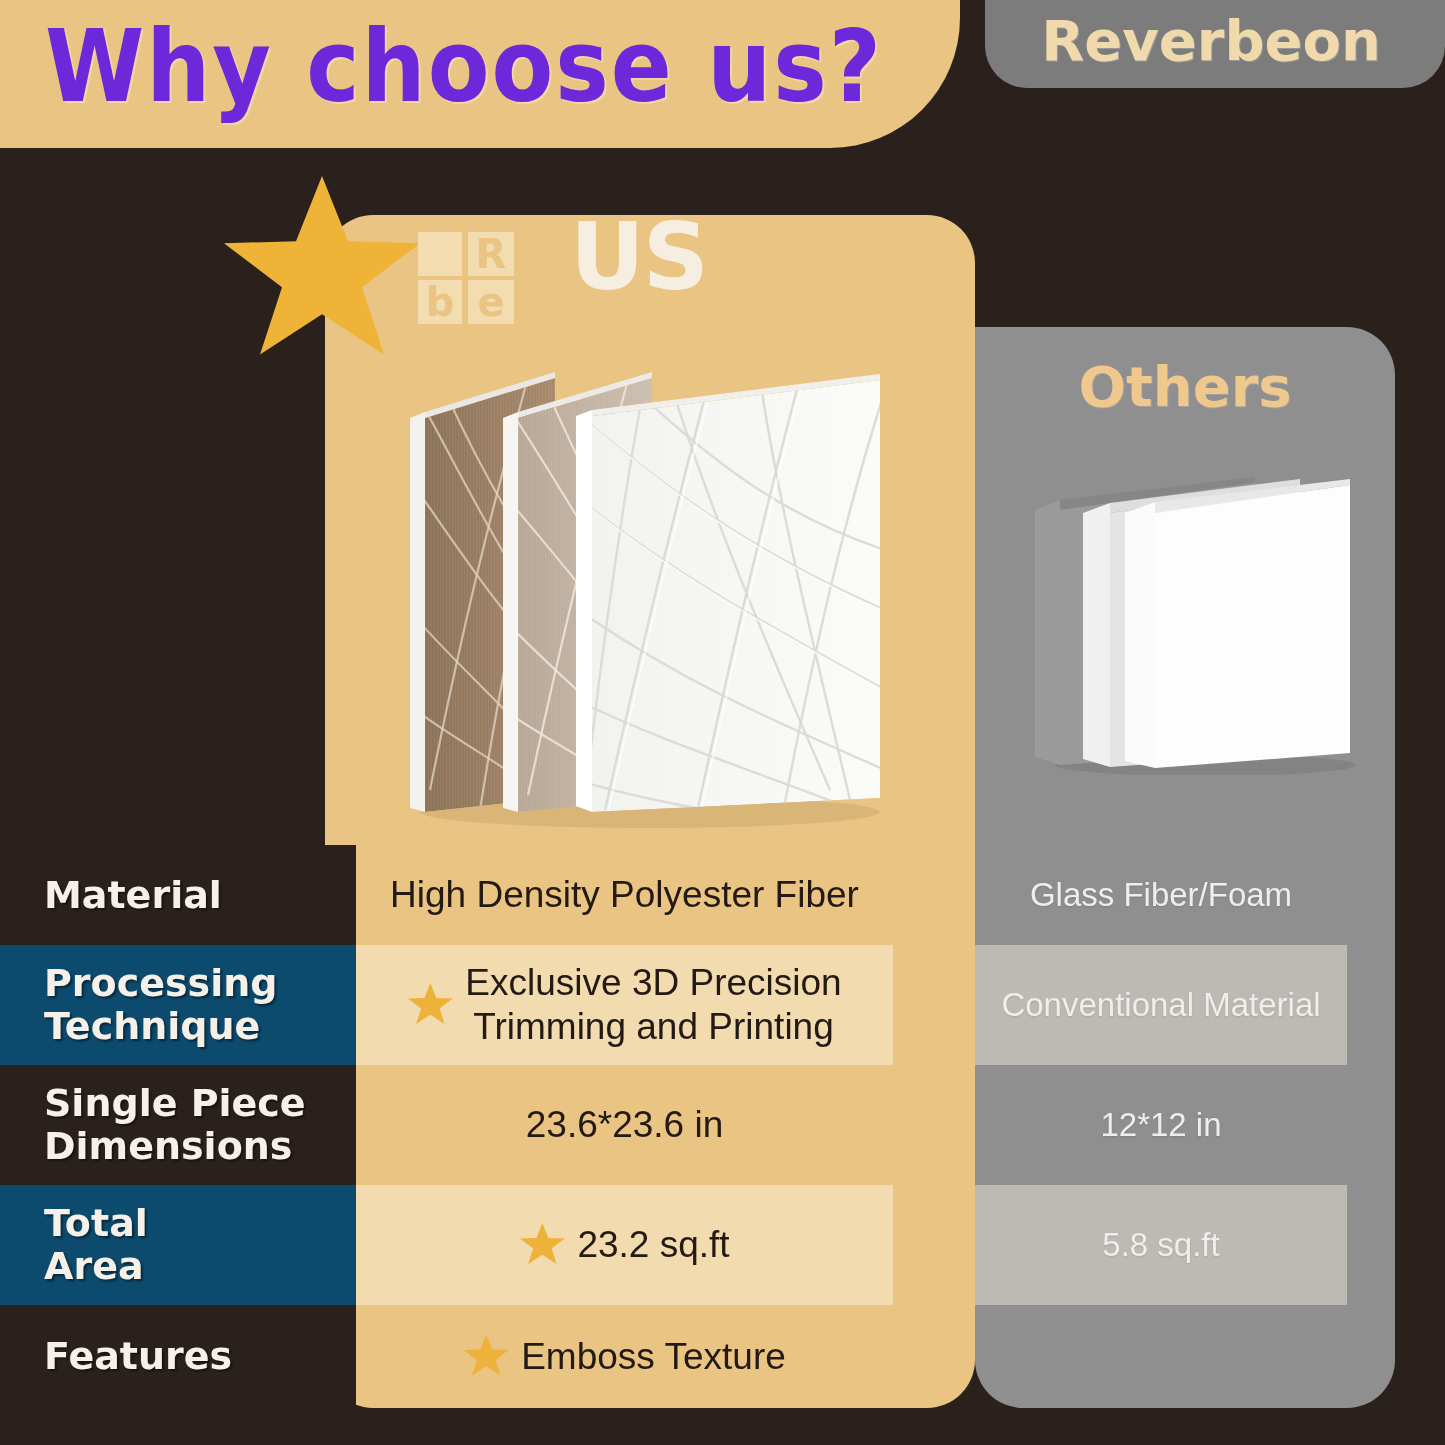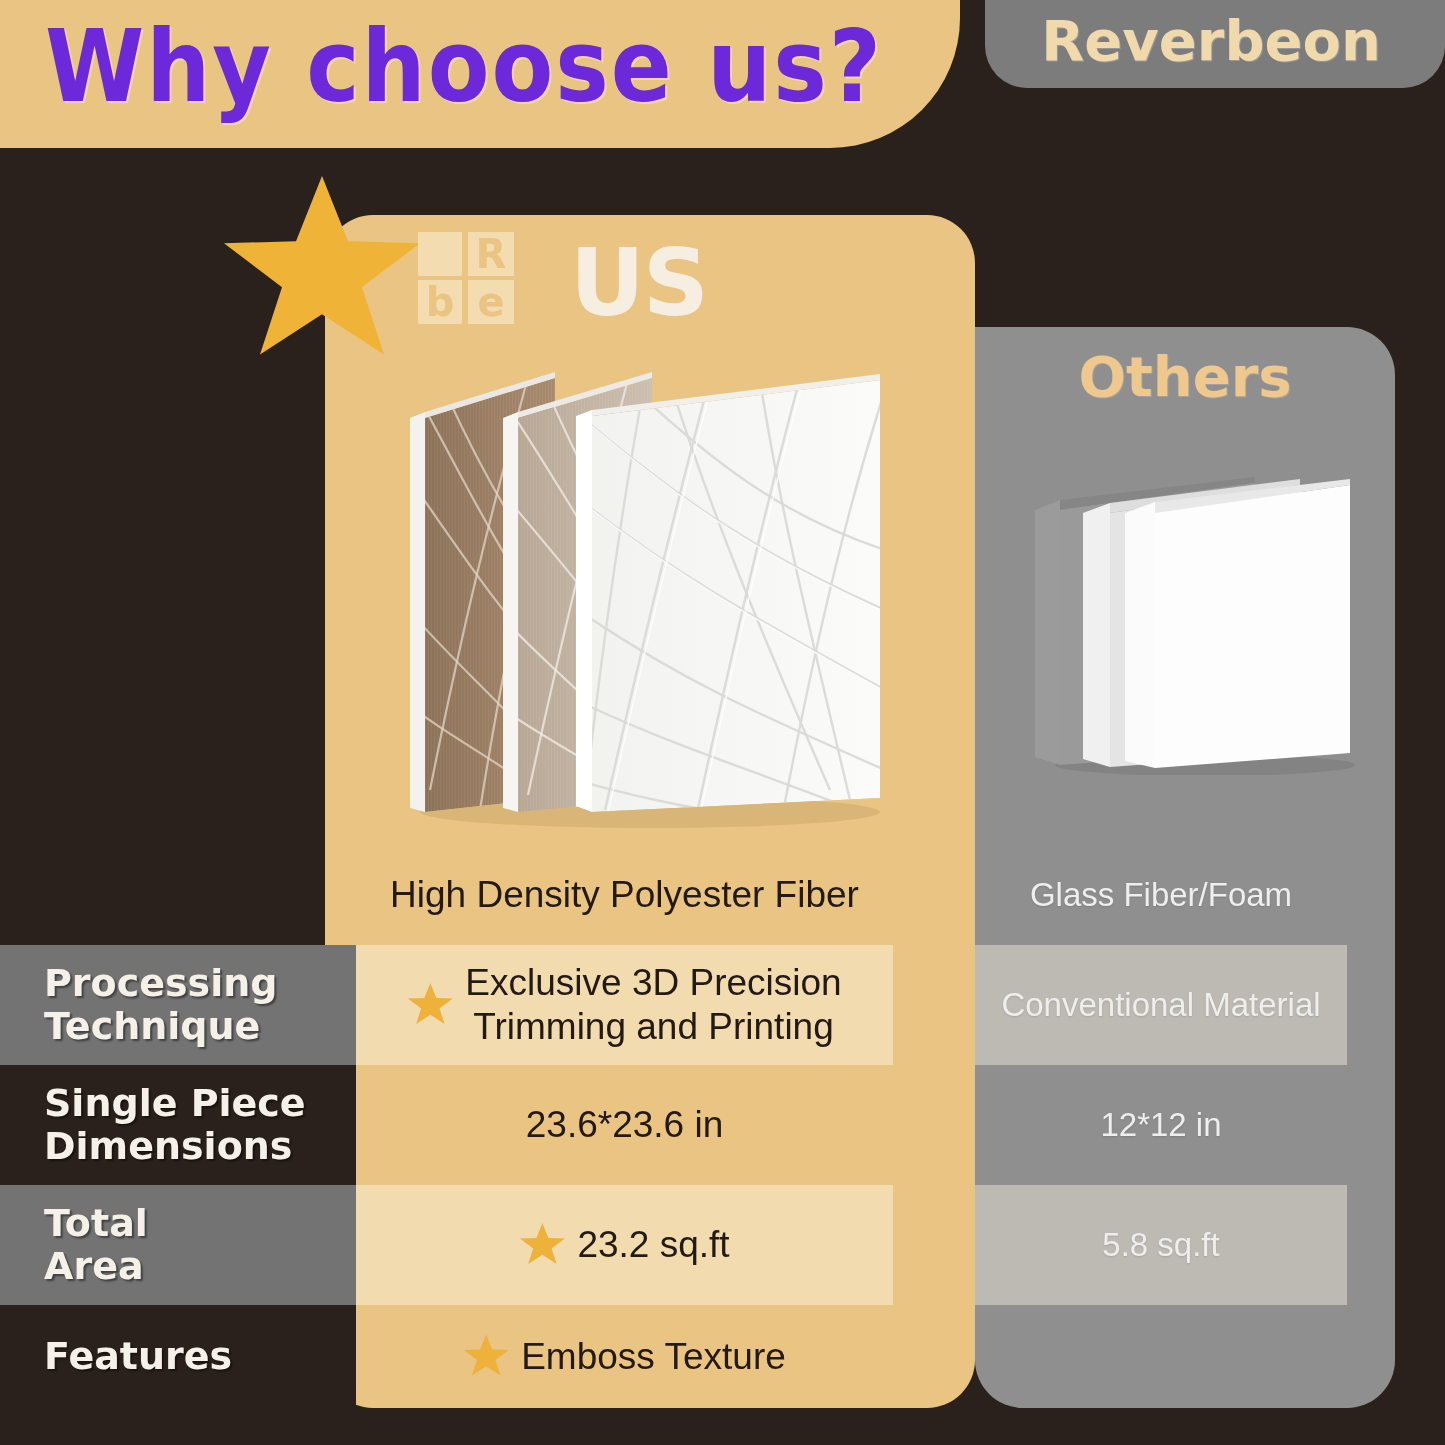--- a/index.html
+++ b/index.html
@@ -126,33 +126,33 @@
     text-align: center;
   }
   .lc-tl { left: 0;    top: 0;    width: 44px; height: 44px; }
   .lc-tr { left: 50px; top: 0;    width: 46px; height: 44px; }
   .lc-bl { left: 0;    top: 48px; width: 44px; height: 44px; }
   .lc-br { left: 50px; top: 48px; width: 46px; height: 44px; }
 
   .us-heading {
     position: absolute;
     left: 570px;
-    top: 230px;
+    top: 204px;
     font-family: "DejaVu Sans", sans-serif;
     font-weight: bold;
     font-size: 92px;
     letter-spacing: -2px;
     color: #f7eee2;
     z-index: 9;
   }
 
   .others-heading {
     position: absolute;
     left: 975px;
-    top: 344px;
+    top: 354px;
     width: 420px;
     text-align: center;
     font-family: "DejaVu Sans", sans-serif;
     font-weight: bold;
     font-size: 56px;
     color: #eec88c;
     text-shadow: 1px 1px 0 rgba(255,255,255,0.16);
     z-index: 9;
   }
 
@@ -202,21 +202,21 @@
     flex: 0 0 auto;
     width: 46px; height: 44px;
     margin-right: 12px;
     background: #eeb13a;
     clip-path: polygon(50% 0%, 63% 34%, 99% 35%, 70% 58%, 81% 93%,
                        50% 72%, 19% 93%, 30% 58%, 1% 35%, 37% 34%);
   }
   .us-inner { display: flex; align-items: center; justify-content: center; }
 
   .bg-dark   { background: #2b211c; }
-  .bg-mid    { background: #737373; }
+  .bg-mid    { background: #0c4a6e; }
   .tan-dark  { background: #eac482; }
   .tan-light { background: #f2dbaf; }
   .gr-dark   { background: #8f8f8f; }
   .gr-light  { background: #bdbab3; }
 
   .round-bl { border-bottom-left-radius: 48px; }
   .round-br { border-bottom-right-radius: 48px; }
 </style>
 </head>
 <body>
@@ -352,20 +352,21 @@
 
       <polygon points="110,48 140,37 140,303 110,296" fill="#fbfbfb"></polygon>
       <polygon points="140,48 335,20 335,14 140,37" fill="#e8e8e8"></polygon>
       <polygon points="140,48 335,20 335,288 140,303" fill="#fdfdfd"></polygon>
     </svg>
   </div>
 
   <div class="table">
 
     <div class="row" style="top:0; height:100px;">
+      <div class="cell-label bg-dark">Material</div>
       <div class="cell-us tan-dark">
         <span class="us-inner">High Density Polyester Fiber</span>
       </div>
       <div class="cell-other gr-dark">Glass Fiber/Foam</div>
     </div>
 
     <div class="row" style="top:100px; height:120px;">
       <div class="cell-label bg-mid">Processing
 Technique</div>
       <div class="cell-us tan-light">

